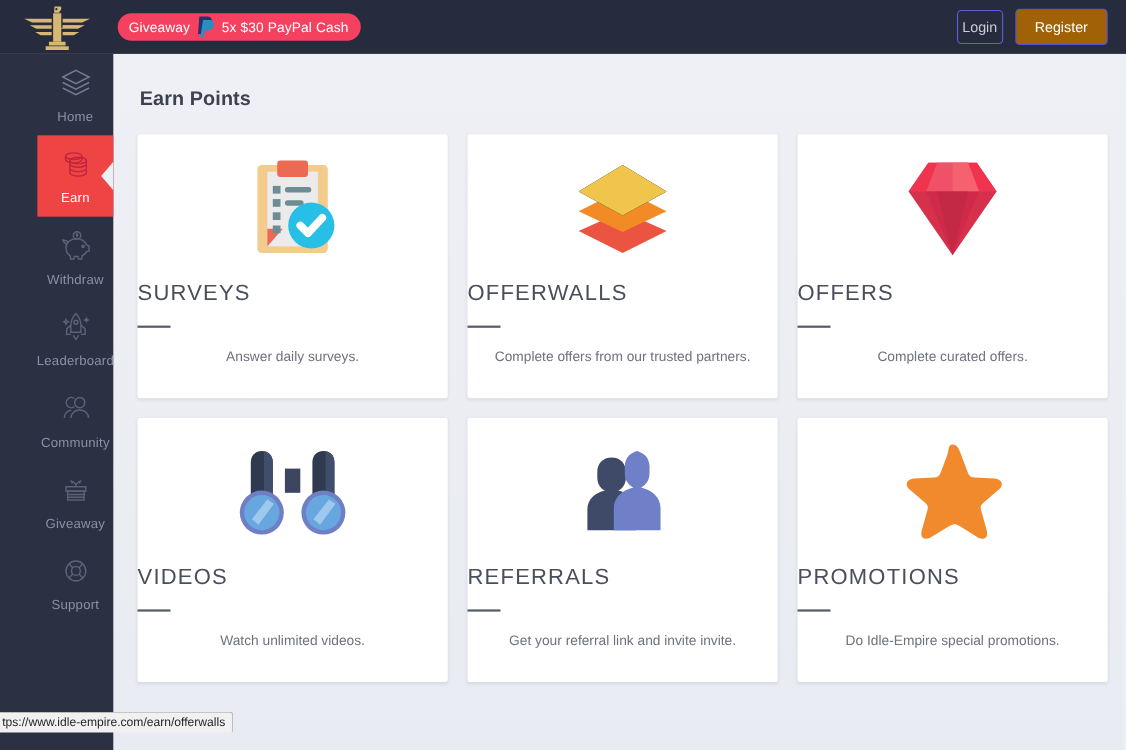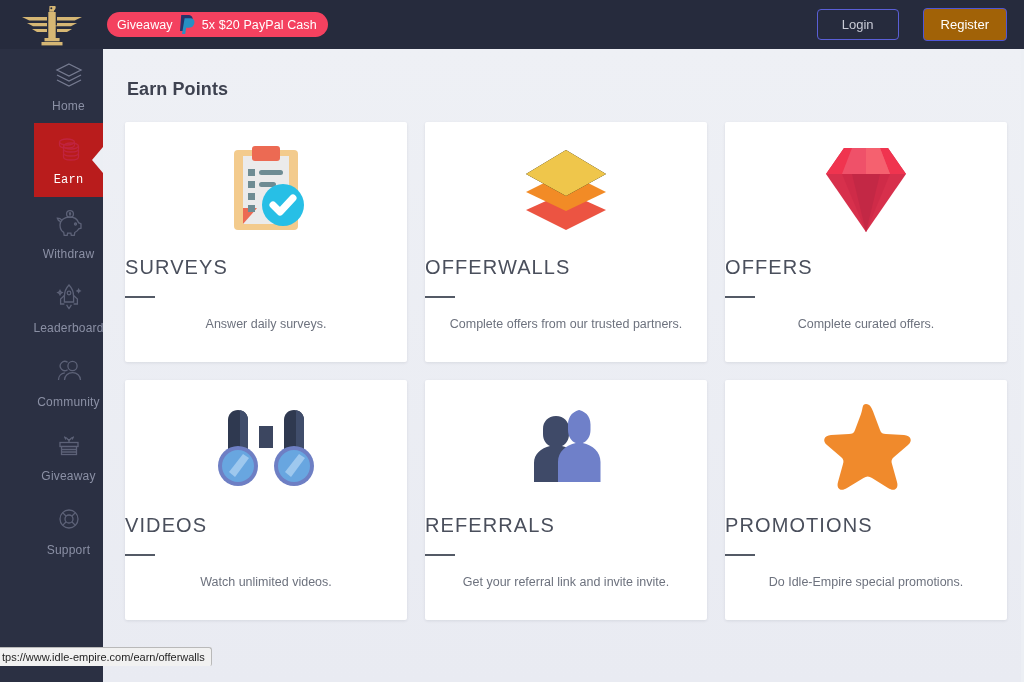--- a/index.html
+++ b/index.html
@@ -44,22 +44,22 @@
     color: #ffffff; font-size: 12.5px; letter-spacing: .1px;
   }
 
   .header-spacer { flex: 1 1 auto; }
 
   .btn-login {
     color: #c9cbd6; font-size: 13px;
     border: 1px solid #5a5fd6;
     background: transparent;
     border-radius: 4px;
-    padding: 7px 24px;
-    margin-right: 24px;
+    padding: 7px 4px;
+    margin-right: 11px;
     cursor: pointer;
     font-family: "Liberation Sans", sans-serif;
   }
   .btn-register {
     color: #ffffff; font-size: 13px;
     background: #a16207;
     border: 1px solid #4f56d8;
     border-radius: 4px;
     padding: 8px 17px;
     margin-right: 17px;
@@ -80,21 +80,21 @@
     height: 74px;
     display: flex; flex-direction: column;
     align-items: center; justify-content: center;
     gap: 8px;
     cursor: pointer;
     text-decoration: none;
   }
   .nav-item .nav-label {
     font-size: 12px; color: #8b90a5; letter-spacing: .2px;
   }
-  .nav-item.active { background: #b91c1c; font-family: Liberation Mono, monospace; }
+  .nav-item.active { background: #ef4444; }
   .nav-item.active .nav-label { color: #ffffff; }
   .nav-item.active::after {
     content: "";
     position: absolute; right: 0; top: 50%;
     transform: translateY(-50%);
     width: 0; height: 0;
     border-top: 13px solid transparent;
     border-bottom: 13px solid transparent;
     border-right: 11px solid #eceff4;
   }
@@ -198,21 +198,21 @@
     </div>
 
     <div class="giveaway-badge">
       <span class="gw-label">Giveaway</span>
       <span>
         <svg class="paypal-mark" width="17" height="21" viewBox="0 0 17 21">
           <path d="M2.2 1h6.6c3.3 0 5.3 1.7 4.8 4.9-.5 3.3-2.8 5-6.1 5H5.3L4.3 17H1z" fill="#27346a"></path>
           <path d="M5.6 4.2h5.3c3 0 5 1.6 4.5 4.7-.5 3.2-2.8 4.9-5.9 4.9H7.2l-1 6.2H3z" fill="#2790c3"></path>
         </svg>
       </span>
-      <span class="gw-prize">5x $20 PayPal Cash</span>
+      <span class="gw-prize">5x $30 PayPal Cash</span>
     </div>
 
     <div class="header-spacer"></div>
 
     <button class="btn-login">Login</button>
     <button class="btn-register">Register</button>
   </div>
 
   <div class="sidebar">
 

